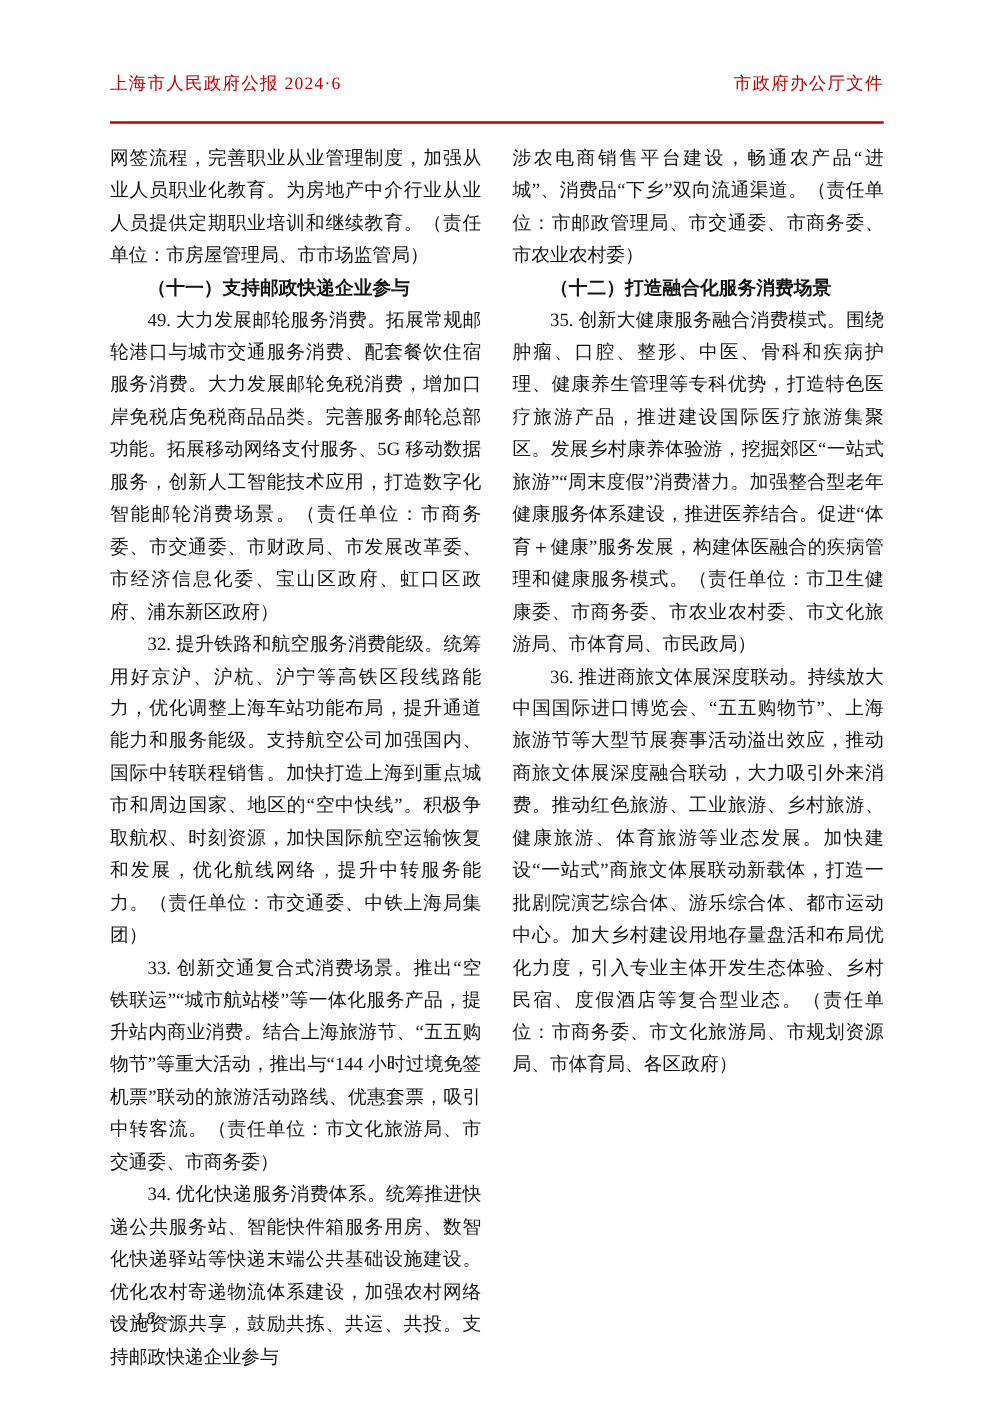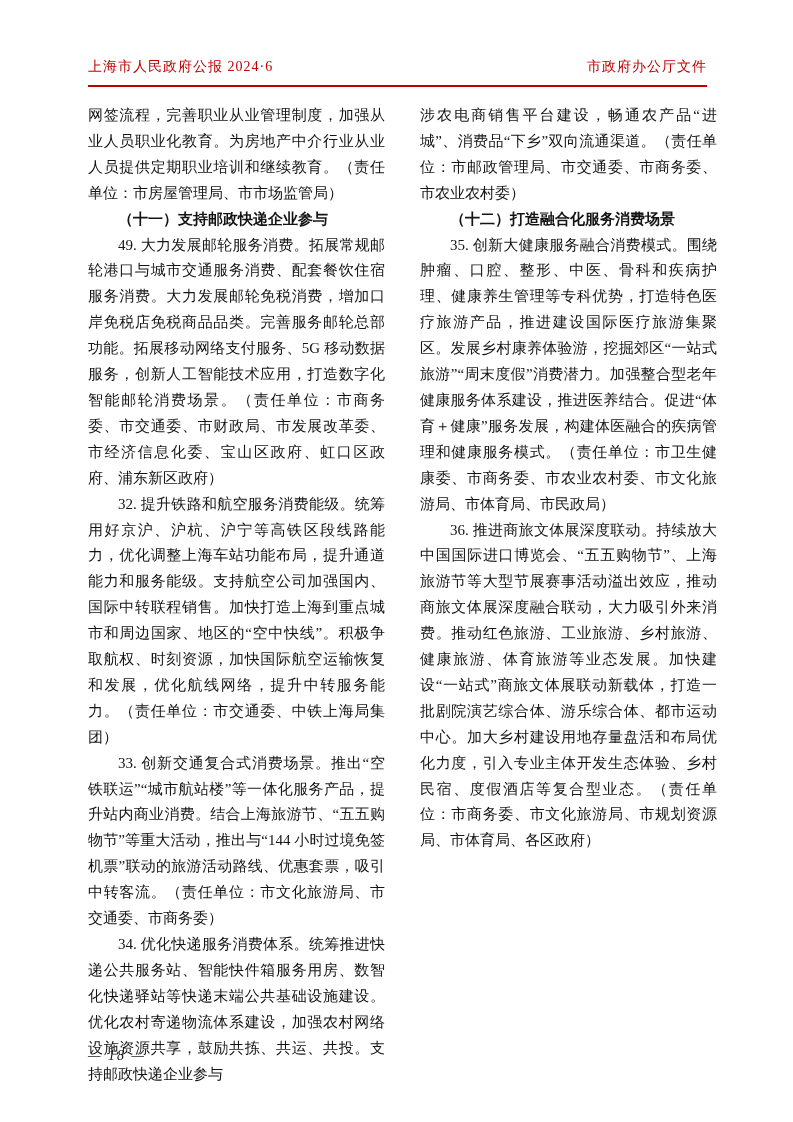--- a/index.html
+++ b/index.html
@@ -19,28 +19,29 @@
     padding: 58px 86px 0 88px;
     box-sizing: border-box;
   }
   .header {
     display: flex;
     justify-content: space-between;
     align-items: flex-end;
     color: var(--accent);
     font-size: 14px;
     letter-spacing: 1px;
-    padding-bottom: 9px;
+    padding-bottom: 21px;
     border-bottom: 2px solid var(--accent);
   }
   .header .htext { white-space: nowrap; }
   .columns {
     margin-top: 16px;
     display: flex;
-    gap: 35px;
+    gap: 14px;
+    justify-content: space-between;
   }
   .col {
     width: 297px;
     flex: 0 0 297px;
   }
   .col p {
     margin: 0;
     font-size: 15px;
     line-height: 25.9px;
     text-align: justify;

